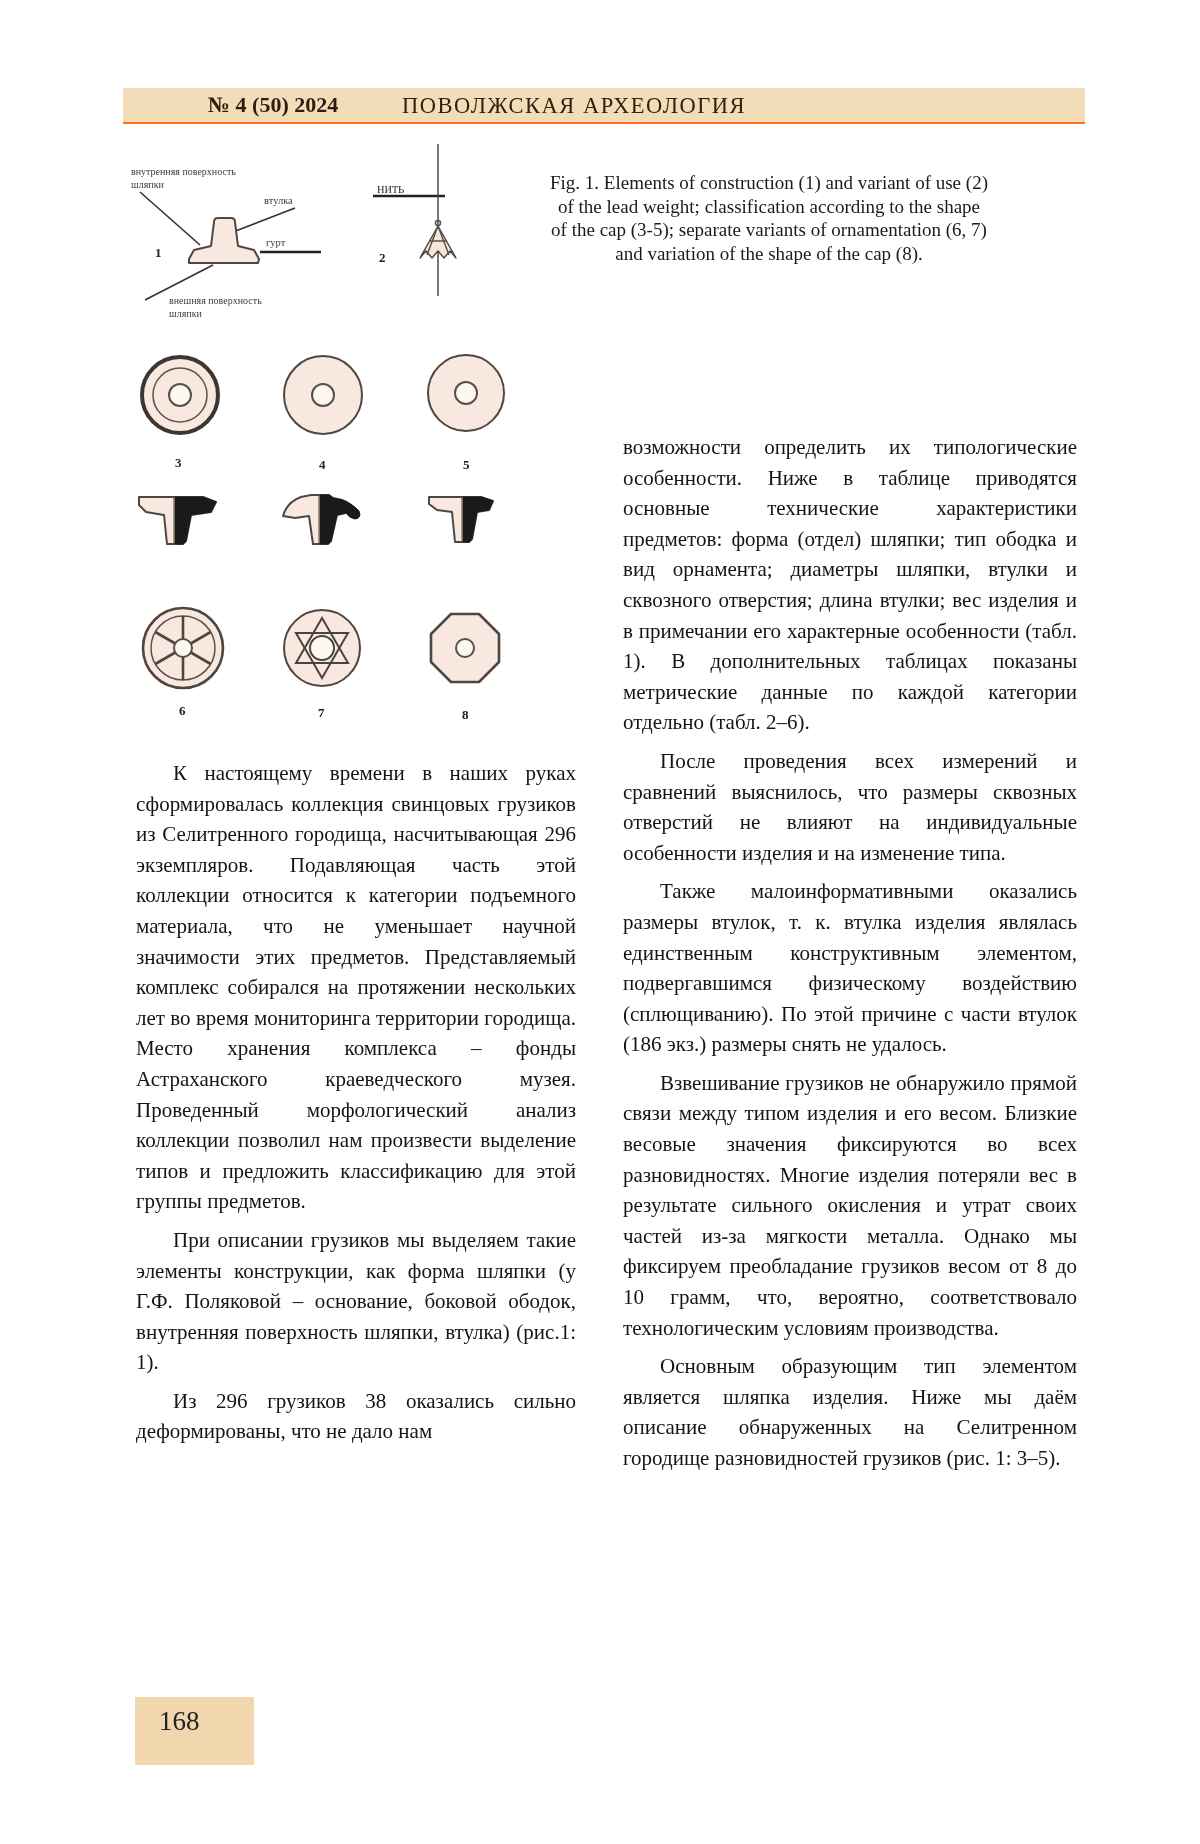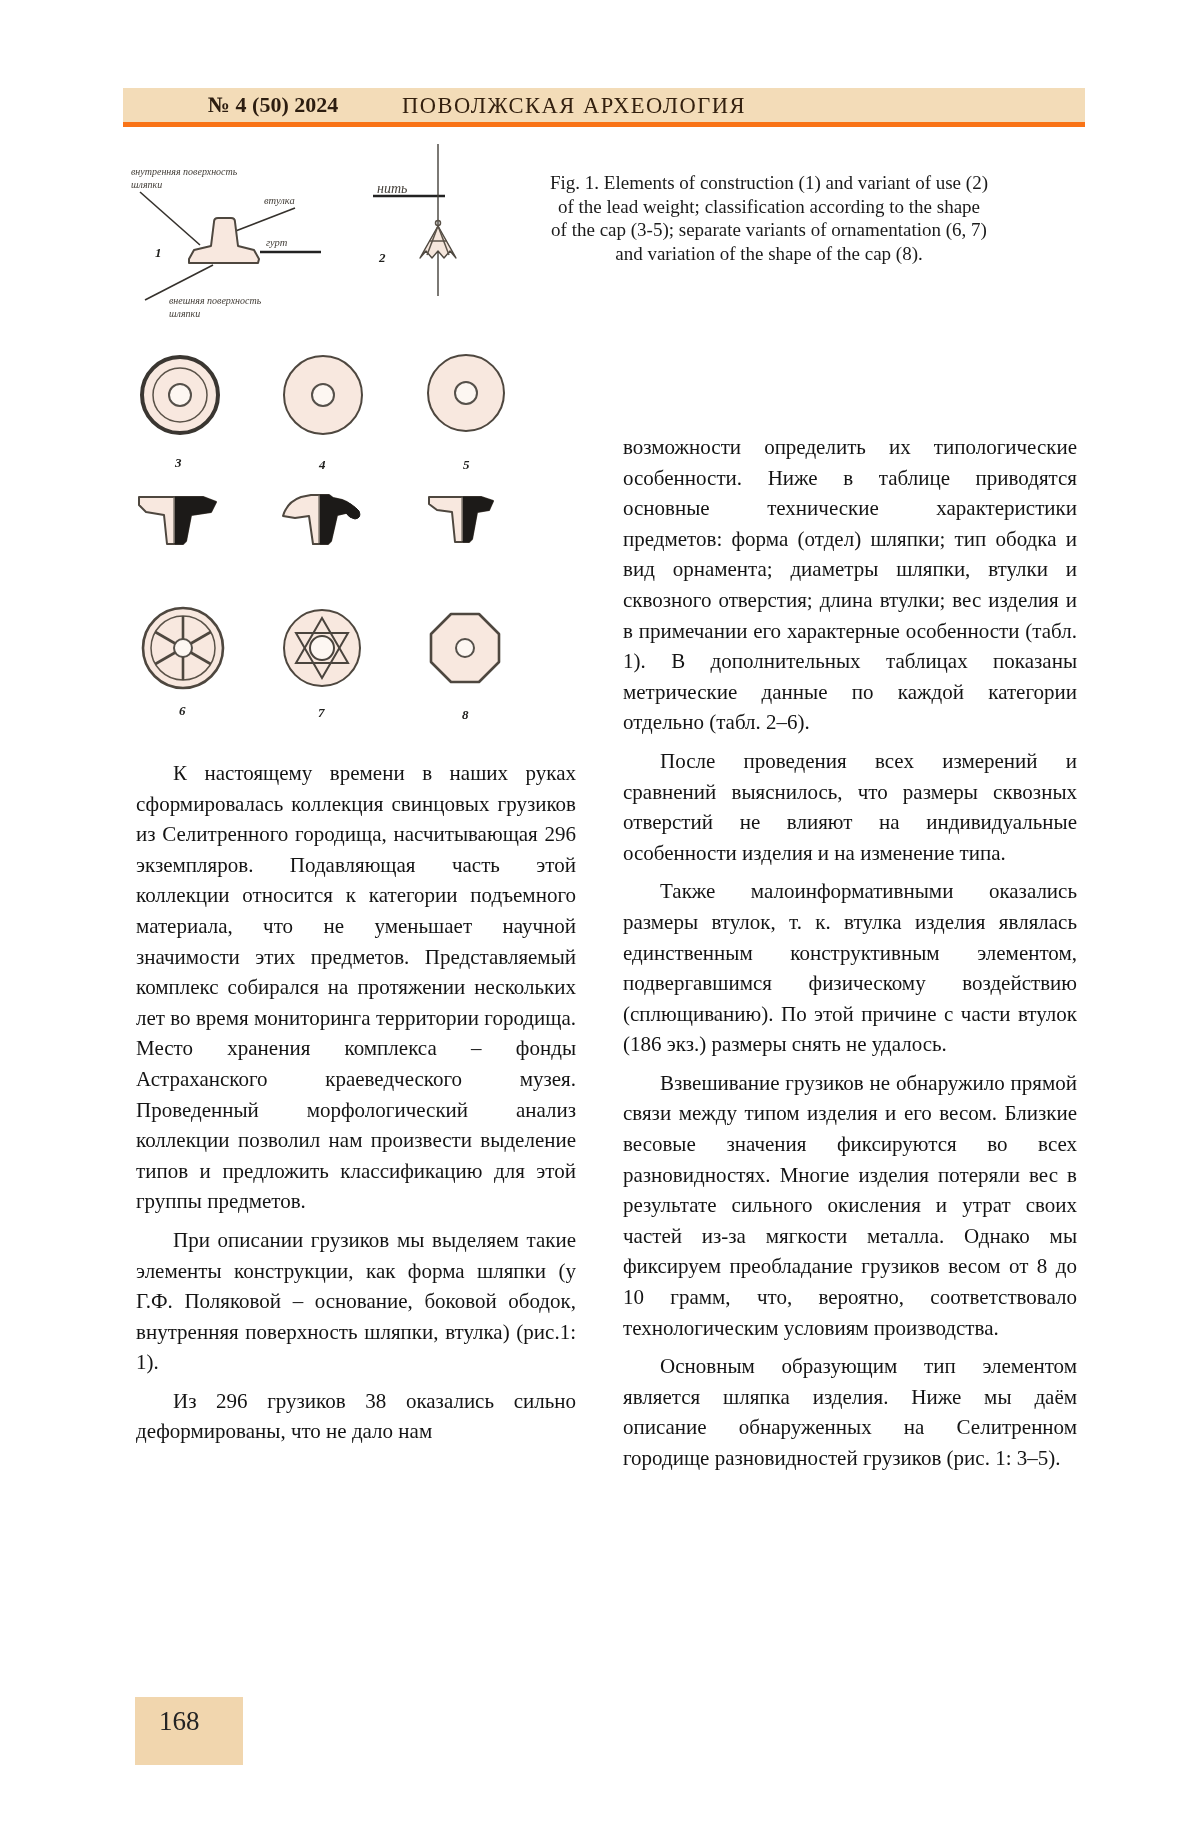--- a/index.html
+++ b/index.html
@@ -3,31 +3,31 @@
 <meta charset="utf-8">
 <style>
   html,body{margin:0;padding:0;background:#ffffff;}
   .page{
     position:relative;width:1200px;height:1844px;background:#fff;
     font-family:"Liberation Serif","DejaVu Serif",serif;color:#161616;overflow:hidden;
   }
   
   .jheader{
     position:absolute;left:123px;top:88px;width:962px;height:34px;
-    background:#f3dcb8;border-bottom:5px solid #f97316;
+    background:#f3dcb8;border-bottom:2px solid #f97316;
   }
   .issue{
     position:absolute;left:85px;top:4px;font-size:22px;font-weight:bold;color:#2c1d10;
   }
   .jtitle{
     position:absolute;left:0;right:60px;top:5px;text-align:center;
     font-size:22.5px;letter-spacing:1.5px;color:#33200f;
   }
   
-  .figure{position:absolute;left:115px;top:138px;width:390px;height:602px;font-style:italic;}
+  .figure{position:absolute;left:115px;top:138px;width:390px;height:602px;}
   .figure svg{position:absolute;left:0;top:0;}
   .fl{
     position:absolute;font-size:10px;line-height:1.25;color:#45403a;
     white-space:pre-line;font-family:"Liberation Serif",serif;
   }
   .fl.inner{left:16px;top:28px;}
   .fl.sleeve{left:149px;top:56px;font-size:10.5px;}
   .fl.edge{left:151px;top:98px;font-size:10.5px;}
   .fl.outer{left:54px;top:157px;}
   .fl.thread{left:262px;top:42px;font-size:14px;}
@@ -46,20 +46,21 @@
   .col{position:absolute;text-align:justify;font-size:21px;line-height:30.6px;
        color:#141414;hyphens:auto;-webkit-hyphens:auto;}
   .col-left{left:128px;top:750px;width:456px;}
   .col-right{left:615px;top:424px;width:470px;}
   .para{margin:8px;}
   .para.indent{text-indent:37px;}
   
   .pagenum{
     position:absolute;left:135px;top:1697px;width:108px;height:68px;
     background:#f1d6ae;
+    padding-left:11px;
   }
   .pagenum span{position:absolute;left:24px;top:9px;font-size:27px;color:#242424;}
   
   .draw{fill:#f8e8df;stroke:#4e473f;stroke-width:2;stroke-linejoin:round;}
   .thin{fill:none;stroke:#5a5248;stroke-width:1.5;}
   .lead{stroke:#35312c;stroke-width:1.6;}
   .blackpart{fill:#1c1a18;stroke:#1c1a18;stroke-width:1;stroke-linejoin:round;}
 </style>
 </head>
 <body>

